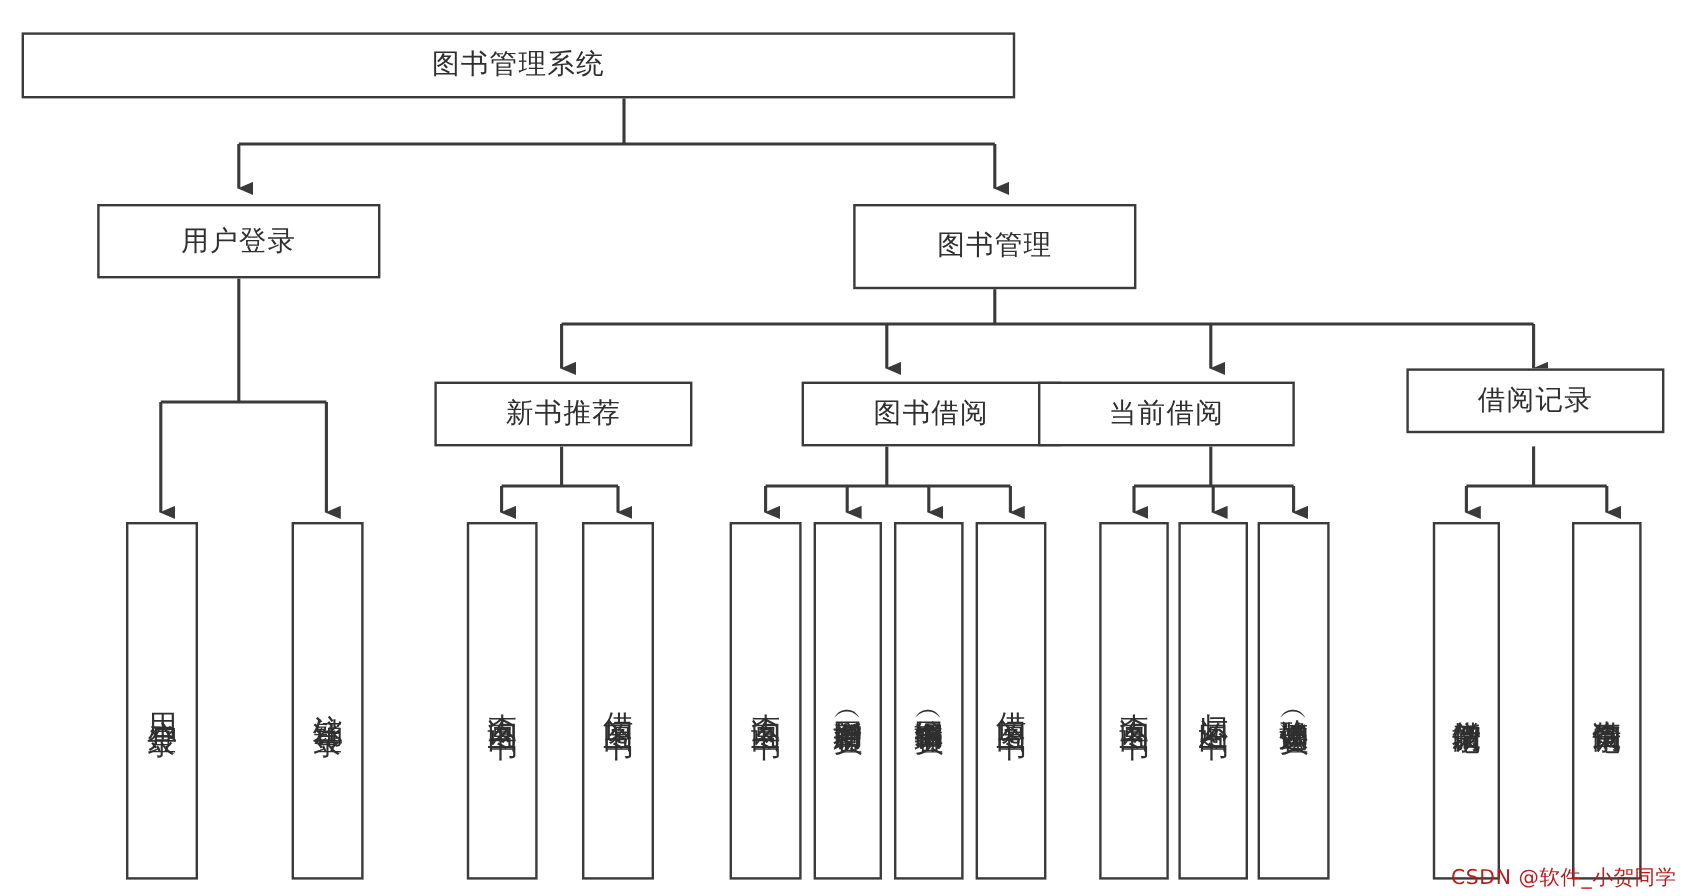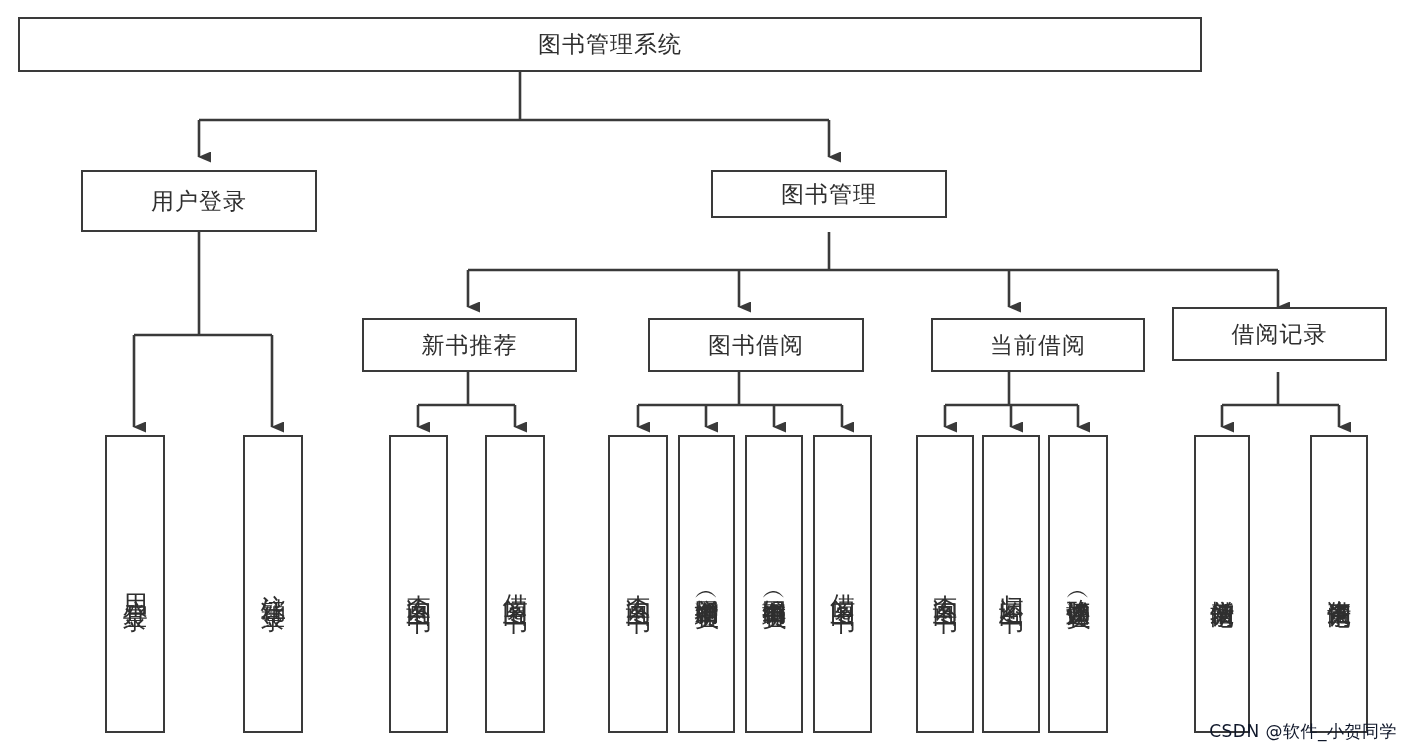--- a/index.html
+++ b/index.html
@@ -16,21 +16,21 @@
   .h-node .lbl{font-size:23px;line-height:1.15;letter-spacing:1px;}
   .root .lbl{font-size:23px;letter-spacing:1px;}
 
   .v-node{writing-mode:vertical-rl;text-orientation:upright;}
   .v-node .lbl{writing-mode:vertical-rl;text-orientation:upright;
                font-size:25px;line-height:1.18;letter-spacing:5px;
                text-align:center;}
   .v-node.tight .lbl{letter-spacing:1px;font-size:24px;}
 
   #watermark{position:absolute;right:8px;bottom:4px;font-size:17px;
-             color:#0f172a;white-space:nowrap;letter-spacing:0.5px;}
+             color:#b91c1c;white-space:nowrap;letter-spacing:0.5px;}
 </style>
 </head>
 <body>
 
 <div id="stage">
 
   <svg id="wires" viewBox="0 0 1405 747" xmlns="http://www.w3.org/2000/svg">
     <defs>
       <marker id="arw" markerWidth="11" markerHeight="13" refX="5.5" refY="12" orient="auto" markerUnits="userSpaceOnUse">
         <path d="M0,0 L11,0 L5.5,13 Z" fill="#3a3a3a"></path>
@@ -74,38 +74,38 @@
       <path d="M1011,405 L1011,427" marker-end="url(#arw)"></path>
       <path d="M1078,405 L1078,427" marker-end="url(#arw)"></path>
 
       <path d="M1278,372 L1278,405"></path>
       <path d="M1222,405 L1339,405"></path>
       <path d="M1222,405 L1222,427" marker-end="url(#arw)"></path>
       <path d="M1339,405 L1339,427" marker-end="url(#arw)"></path>
     </g>
   </svg>
 
-  <div class="node root h-node" style="left:18px;top:17px;width:1184px;height:55px;">
+  <div class="node root h-node" style="left:18px;top:27px;width:828px;height:55px;">
     <span class="lbl">图书管理系统</span>
   </div>
 
   <div class="node h-node" style="left:81px;top:170px;width:236px;height:62px;">
     <span class="lbl">用户登录</span>
   </div>
-  <div class="node h-node" style="left:711px;top:170px;width:236px;height:48px;">
+  <div class="node h-node" style="left:711px;top:170px;width:236px;height:71px;">
     <span class="lbl">图书管理</span>
   </div>
 
   <div class="node h-node" style="left:362px;top:318px;width:215px;height:54px;align-items:center;">
     <span class="lbl">新书推荐</span>
   </div>
-  <div class="node h-node" style="left:648px;top:318px;width:216px;height:54px;">
+  <div class="node h-node" style="left:668px;top:318px;width:216px;height:54px;">
     <span class="lbl">图书借阅</span>
   </div>
-  <div class="node h-node" style="left:931px;top:318px;width:214px;height:54px;">
+  <div class="node h-node" style="left:865px;top:318px;width:214px;height:54px;">
     <span class="lbl">当前借阅</span>
   </div>
   <div class="node h-node" style="left:1172px;top:307px;width:215px;height:54px;">
     <span class="lbl">借阅记录</span>
   </div>
 
   <div class="node v-node" style="left:105px;top:435px;width:60px;height:298px;">
     <span class="lbl">用户登录</span>
   </div>
   <div class="node v-node" style="left:243px;top:435px;width:60px;height:298px;">

